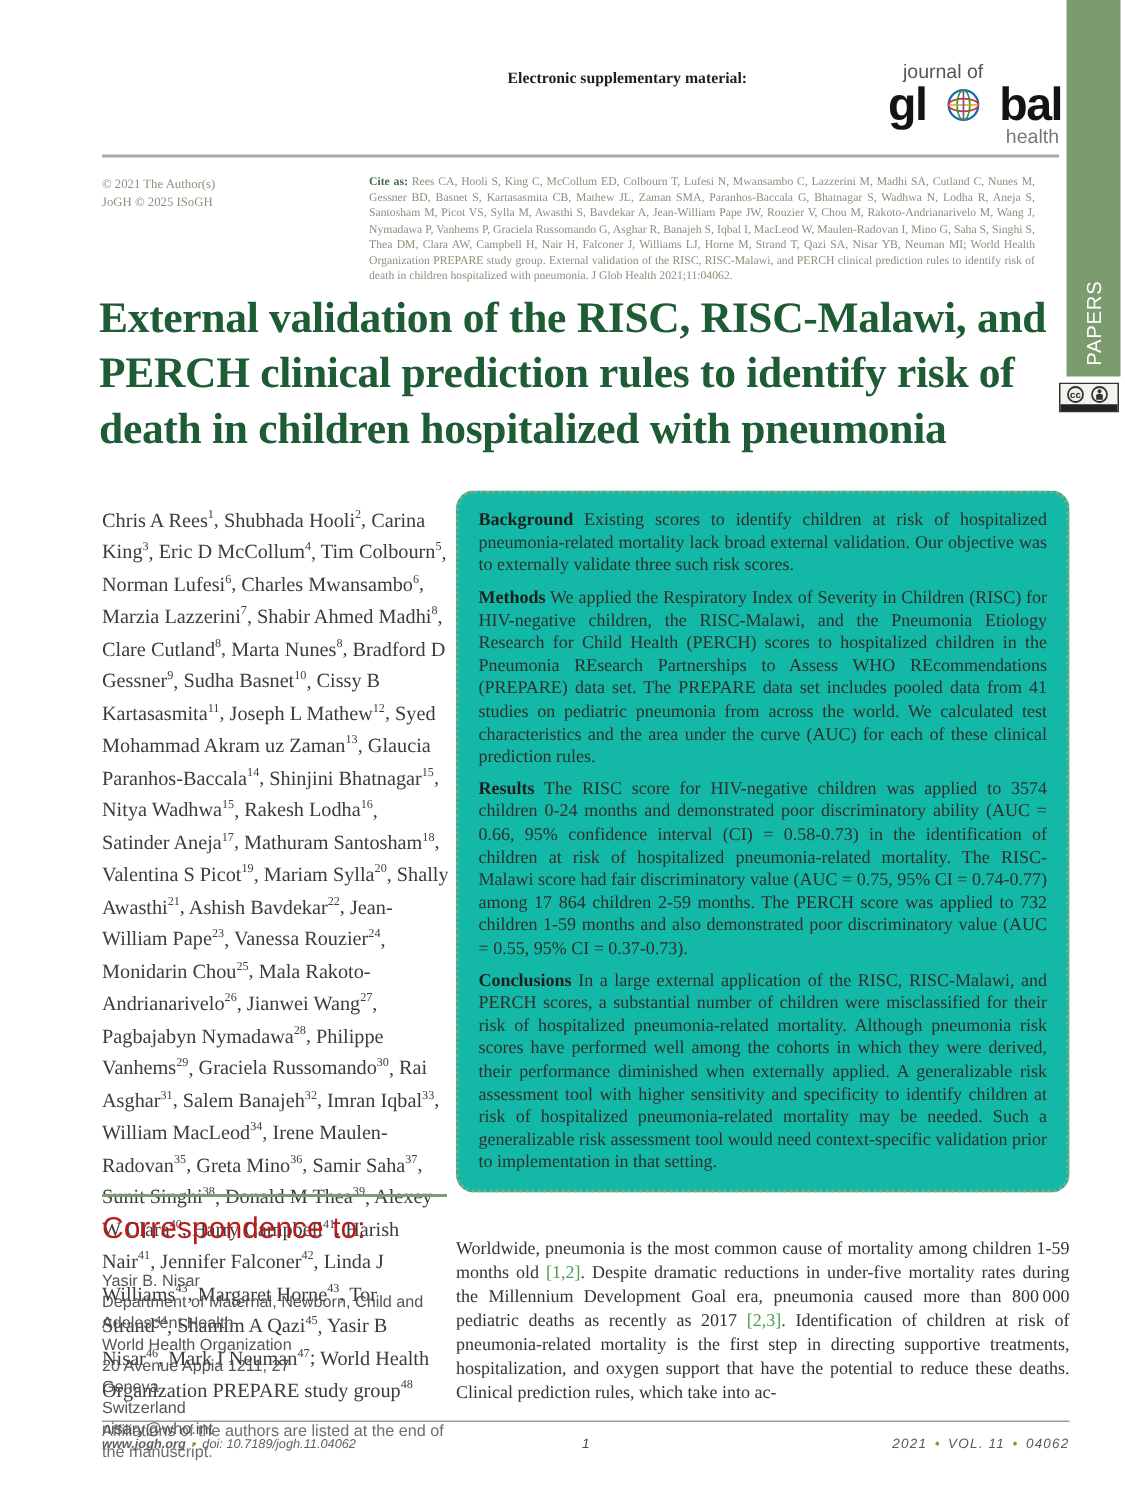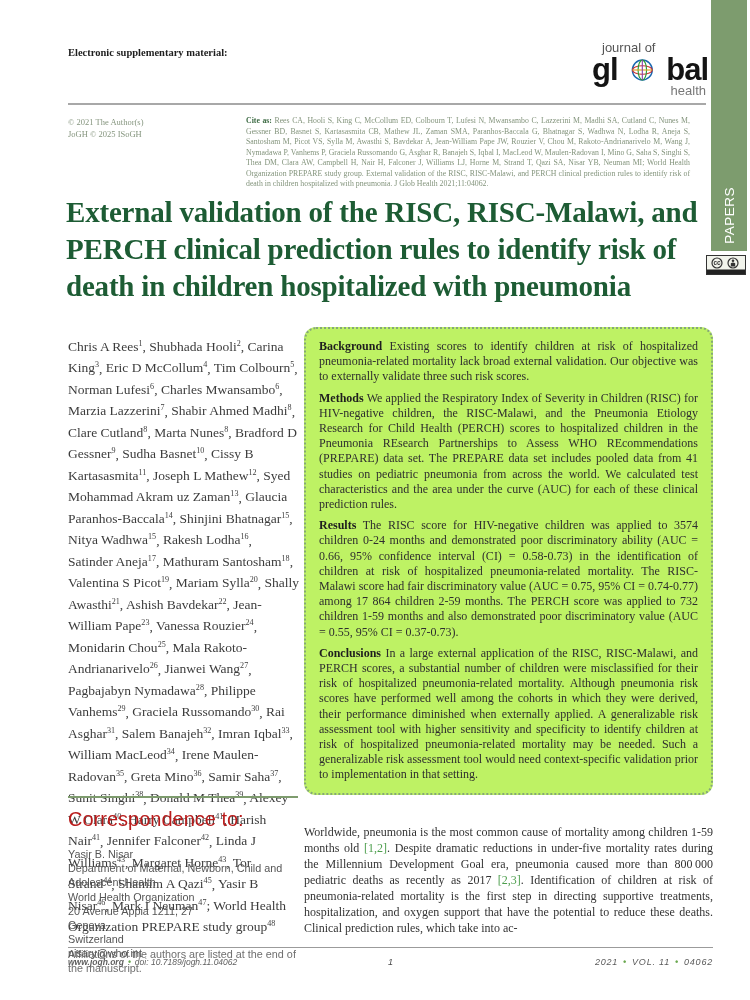--- a/index.html
+++ b/index.html
@@ -4,21 +4,21 @@
 <style>
   * { margin:0; padding:0; box-sizing:border-box; }
   html,body { background:#e9e9e9; }
   .page {
     position:relative; width:750px; height:1000px; background:#ffffff;
     margin:0 auto; overflow:hidden;
     font-family:"Liberation Serif", serif; color:#333;
   }
   
   .supp { position:absolute; left:68px; top:47px; width:430px; }
-  .supp-label { font-weight:bold; font-size:10.5px; color:#1e1e1e; }
+  .supp-label { font-weight:bold; font-size:10.5px; color:#1e1e1e;text-align:right; }
   .supp-text { font-size:10.5px; color:#2a2a2a; margin-top:1px; }
   .logo { position:absolute; left:592px; top:40px; width:116px; font-family:"Liberation Sans", sans-serif; }
   .logo-top { font-size:13px; color:#555; padding-left:10px; }
   .logo-word { display:flex; align-items:center; font-size:31px; font-weight:bold; color:#141414; letter-spacing:-1px; line-height:30px;gap:12px; }
   .logo-globe { width:24px; height:24px; margin:0 1px; }
   .logo-bottom { font-size:13px; color:#777; text-align:right; padding-right:2px; margin-top:-2px; }
   .header-rule { position:absolute; left:68px; top:103px; width:638px; height:2px; background:#a8a8a8; }
   
   .copyright { position:absolute; left:68px; top:116px; font-size:8.5px; line-height:12px; color:#85957e; }
   .cite { position:absolute; left:246px; top:116px; width:444px; font-size:7.8px; line-height:10.5px; color:#83947c; text-align:justify; }
@@ -30,21 +30,21 @@
   .authors { font-size:13.5px; line-height:18px; color:#3c3c3c; }
   .authors sup { font-size:0.6em; }
   .affil-note { margin-top:12px; font-family:"Liberation Sans", sans-serif; font-size:10.8px; line-height:13.8px; color:#6e6e6e; }
   .corr { position:absolute; left:68px; top:796px; width:230px; font-family:"Liberation Sans", sans-serif; }
   .corr-rule { height:2px; background:#7e9c6e; margin-bottom:10px; }
   .corr-heading { font-size:20px; color:#b91c1c; margin-bottom:16px; }
   .corr-line { font-size:10.8px; line-height:14.2px; color:#555; }
   .corr-line.email { color:#555; cursor:pointer; }
   
   .right-col { position:absolute; left:304px; top:327px; width:409px; }
-  .abstract-box { border:2px dotted #85a877; border-radius:12px; padding:10px 13px; background:#bef264; }
+  .abstract-box { border:2px dotted #85a877; border-radius:12px; padding:10px 13px; background:#14b8a6; }
   .abstract-box p { font-size:12px; line-height:15.2px; text-align:justify; color:#2e2e2e; }
   .abstract-box p + p { margin-top:6px; }
   .abstract-box b { color:#1e1e1e; }
   .intro { margin-top:29px; font-size:12px; line-height:16px; text-align:justify; color:#333; }
   .intro .ref { color:#4d9e4d; }
   
   .footer-rule { position:absolute; left:68px; top:947px; width:645px; height:1px; background:#9b9b9b; }
   .footer { position:absolute; left:68px; top:957px; width:645px; display:flex; align-items:center;
             font-family:"Liberation Sans", sans-serif; font-size:8.5px; color:#5f5f5f;font-style:italic; }
   .footer-left { flex:1; display:flex; gap:4px; align-items:baseline; }

